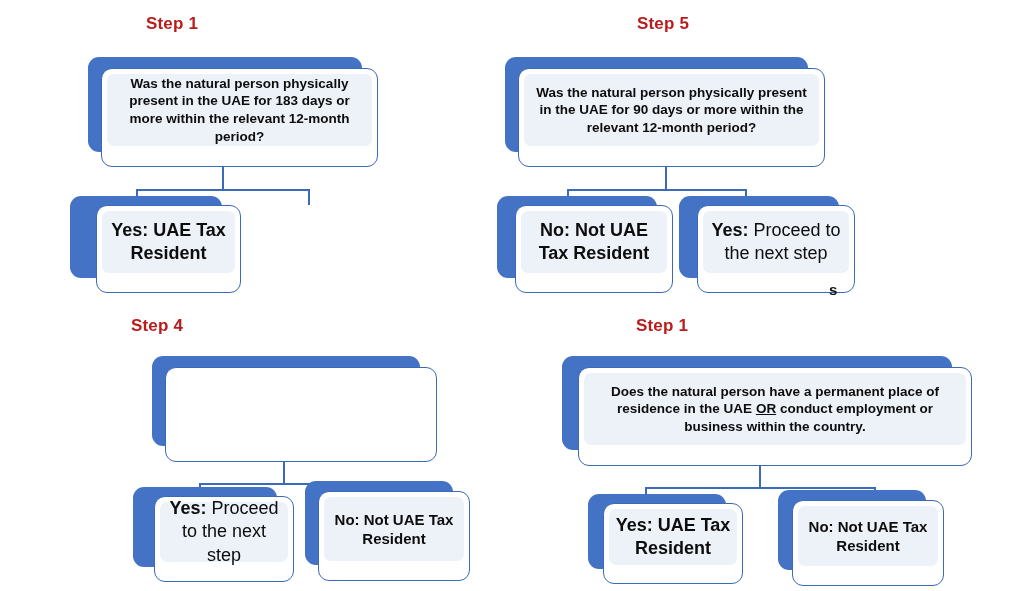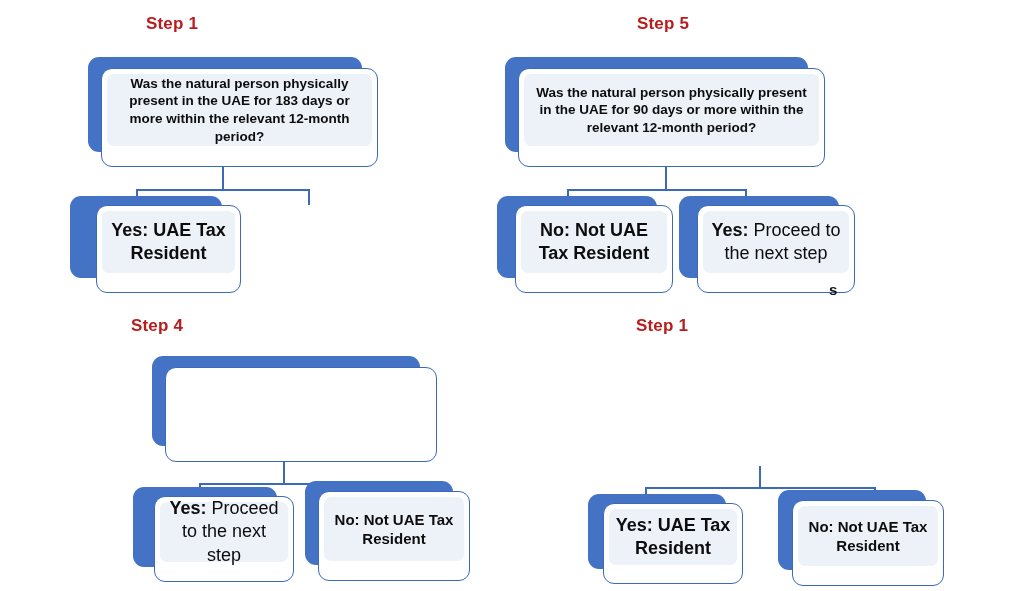--- a/index.html
+++ b/index.html
@@ -193,20 +193,27 @@
   <div class="node a a-bold" style="left:305px; top:481px; width:165px; height:100px;">
     <div class="plate" style="width:148px; height:84px;"></div>
     <div class="card" style="left:13px; top:10px; width:152px; height:90px;"></div>
     <div class="tint" style="left:19px; top:16px; width:140px; height:64px;">
       <span class="txt" style="font-size:15px;">No:  Not UAE Tax Resident</span>
     </div>
   </div>
 
   <div class="step-title" style="left:602px; top:316px; width:120px;">Step 1</div>
 
+  <div class="node q q-wide" style="left:562px; top:356px; width:410px; height:110px;">
+    <div class="plate" style="width:390px; height:94px;"></div>
+    <div class="card" style="left:16px; top:11px; width:394px; height:99px;"></div>
+    <div class="tint" style="left:22px; top:17px; width:382px; height:72px;">
+      <span class="txt"><span>Does the natural person have a permanent place of residence in the UAE </span><span class="u">OR</span><span> conduct employment or business within the country.</span></span>
+    </div>
+  </div>
 
   <div class="conn v" style="left:759px; top:466px; height:22px;"></div>
   <div class="conn h" style="left:645px; top:487px; width:230px;"></div>
   <div class="conn v" style="left:645px; top:487px; height:14px;"></div>
   <div class="conn v" style="left:874px; top:487px; height:14px;"></div>
 
   <div class="node a a-bold" style="left:588px; top:494px; width:155px; height:92px;">
     <div class="plate" style="width:138px; height:75px;"></div>
     <div class="card" style="left:15px; top:9px; width:140px; height:81px;"></div>
     <div class="tint" style="left:21px; top:15px; width:128px; height:56px;">

